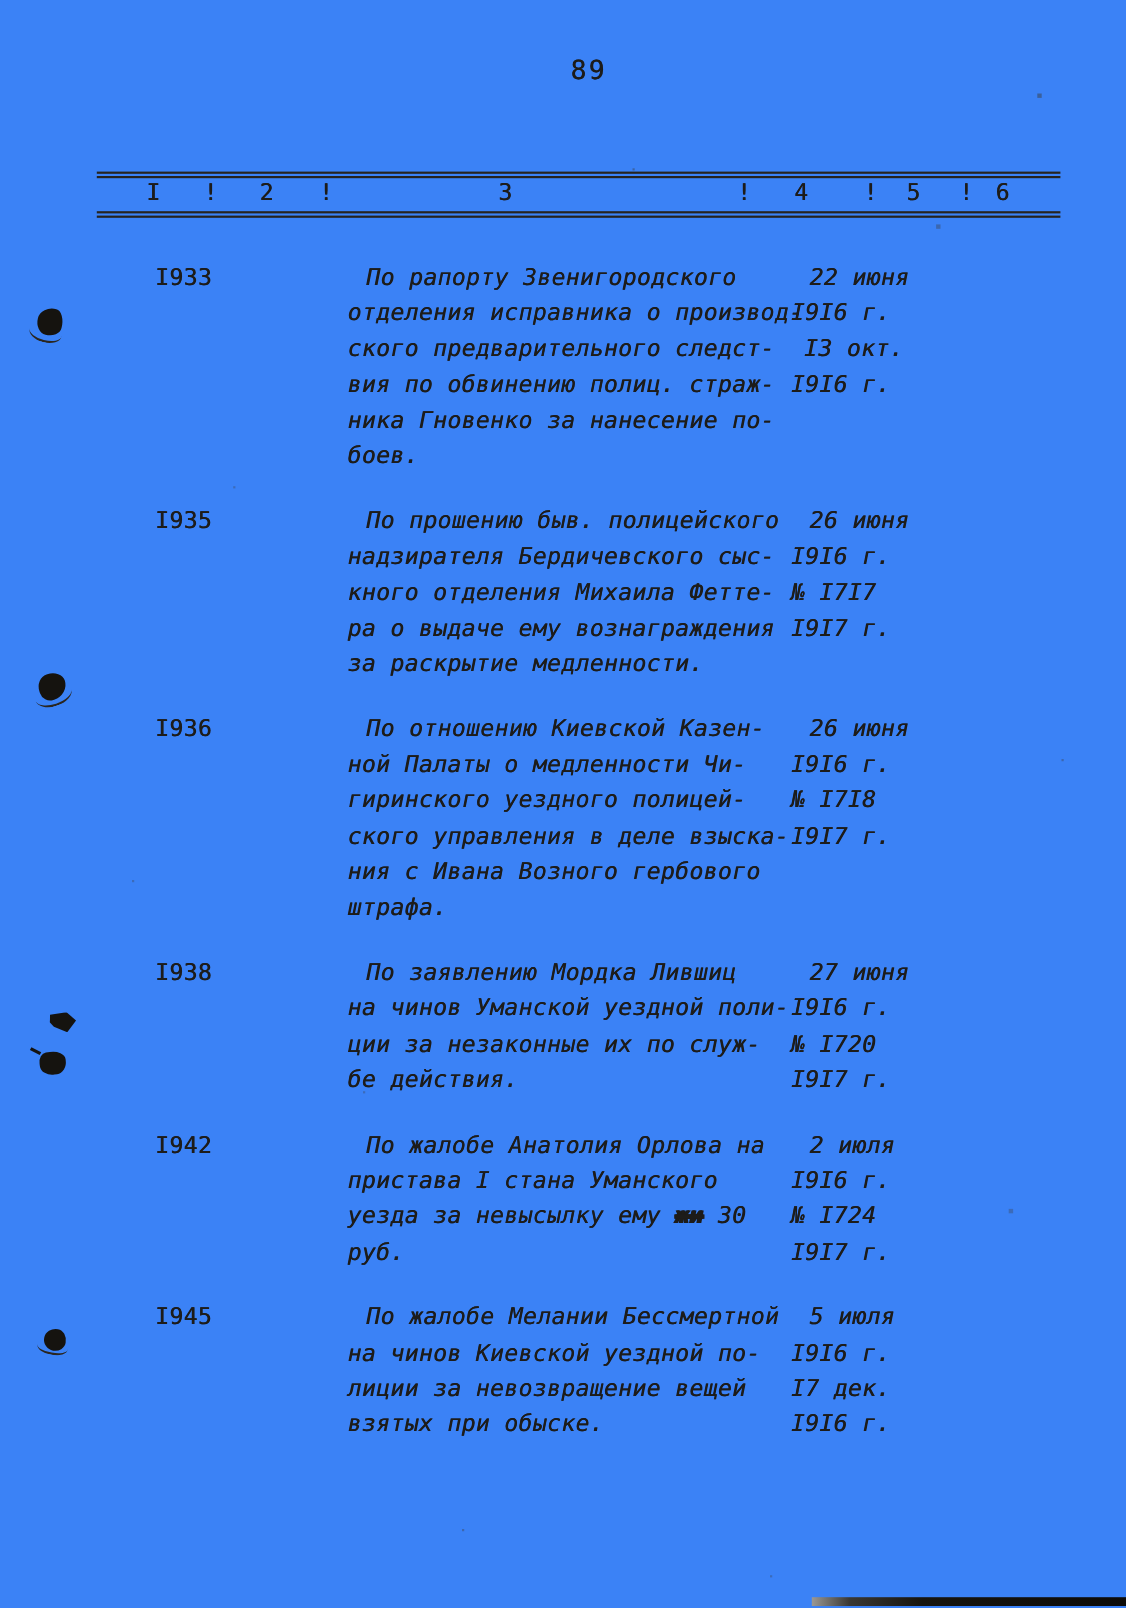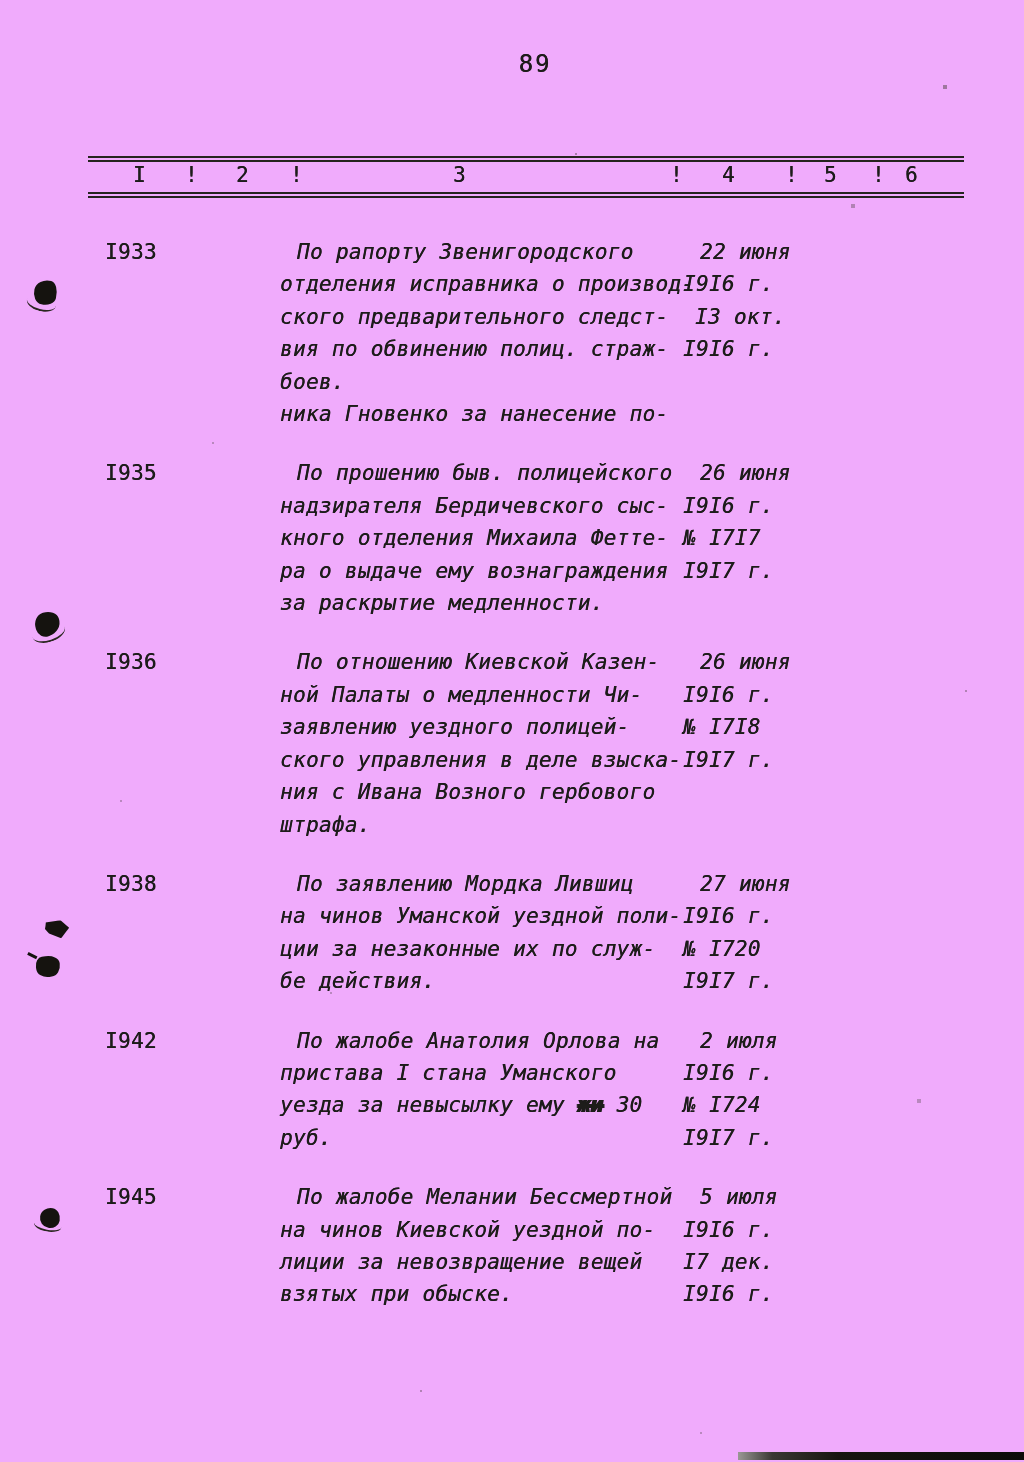--- a/index.html
+++ b/index.html
@@ -1,19 +1,19 @@
 <!DOCTYPE html>
 <html><head>
 <meta charset="utf-8">
 <style>
   html,body{margin:0;padding:0;background:#e8e8e6;}
   .page{
     position:relative;
     width:1024px;height:1462px;
-    background:#f0abfc;
+    background:#3b82f6;
     overflow:hidden;
     font-family:"DejaVu Sans Mono","Liberation Mono",monospace;
     color:#1d1c1a;
     text-shadow:0.35px 0 0 currentColor;
   }
   .pageno{
     position:absolute;left:500px;top:50px;width:70px;
     text-align:center;font-size:24px;letter-spacing:2px;
   }
   
@@ -21,21 +21,21 @@
   .rule{position:absolute;left:0;width:100%;height:2px;
         border-top:2px solid #26241f;border-bottom:2px solid #25231e;}
   .rule.top{top:0;}
   .rule.bottom{top:36px;}
   .thead span{position:absolute;top:7px;font-size:21px;}
   
   .entries{
     position:absolute;left:105px;top:236px;width:870px;
     font-size:21px;letter-spacing:0.3px;line-height:32.4px;
   }
-  .entry{display:flex;margin-bottom:27px;}
+  .entry{display:flex;margin-bottom:27px;margin-left:36px;}
   .entry-number{flex:0 0 175px;}
   .entry-body{flex:1;font-style:italic;}
   .line{display:flex;}
   .line-text{flex:0 0 403px;width:403px;white-space:nowrap;}
   .line-text.first{padding-left:17px;}
   .line-date{white-space:nowrap;}
   .line-date.indent{padding-left:12px;}
   .line-text s{
     font-weight:bold;
     text-decoration-thickness:3.5px;
@@ -117,25 +117,25 @@
           </div>
           <div class="line">
             <div class="line-text">ского предварительного следст-</div>
             <div class="line-date indent">I3 окт.</div>
           </div>
           <div class="line">
             <div class="line-text">вия по обвинению полиц. страж-</div>
             <div class="line-date">I9I6 г.</div>
           </div>
           <div class="line">
+            <div class="line-text">ника Гновенко за нанесение по-</div>
+            <div class="line-date"></div>
+          </div>
+          <div class="line">
             <div class="line-text">боев.</div>
-            <div class="line-date"></div>
-          </div>
-          <div class="line">
-            <div class="line-text">ника Гновенко за нанесение по-</div>
             <div class="line-date"></div>
           </div>
         </div>
       </div>
       <div class="entry">
         <div class="entry-number">I935</div>
         <div class="entry-body">
           <div class="line">
             <div class="line-text first">По прошению быв. полицейского</div>
             <div class="line-date">26 июня</div>
@@ -163,21 +163,21 @@
         <div class="entry-body">
           <div class="line">
             <div class="line-text first">По отношению Киевской Казен-</div>
             <div class="line-date">26 июня</div>
           </div>
           <div class="line">
             <div class="line-text">ной Палаты о медленности Чи-</div>
             <div class="line-date">I9I6 г.</div>
           </div>
           <div class="line">
-            <div class="line-text">заявлению уездного полицей-</div>
+            <div class="line-text">гиринского уездного полицей-</div>
             <div class="line-date">№ I7I8</div>
           </div>
           <div class="line">
             <div class="line-text">ского управления в деле взыска-</div>
             <div class="line-date">I9I7 г.</div>
           </div>
           <div class="line">
             <div class="line-text">ния с Ивана Возного гербового</div>
             <div class="line-date"></div>
           </div>

